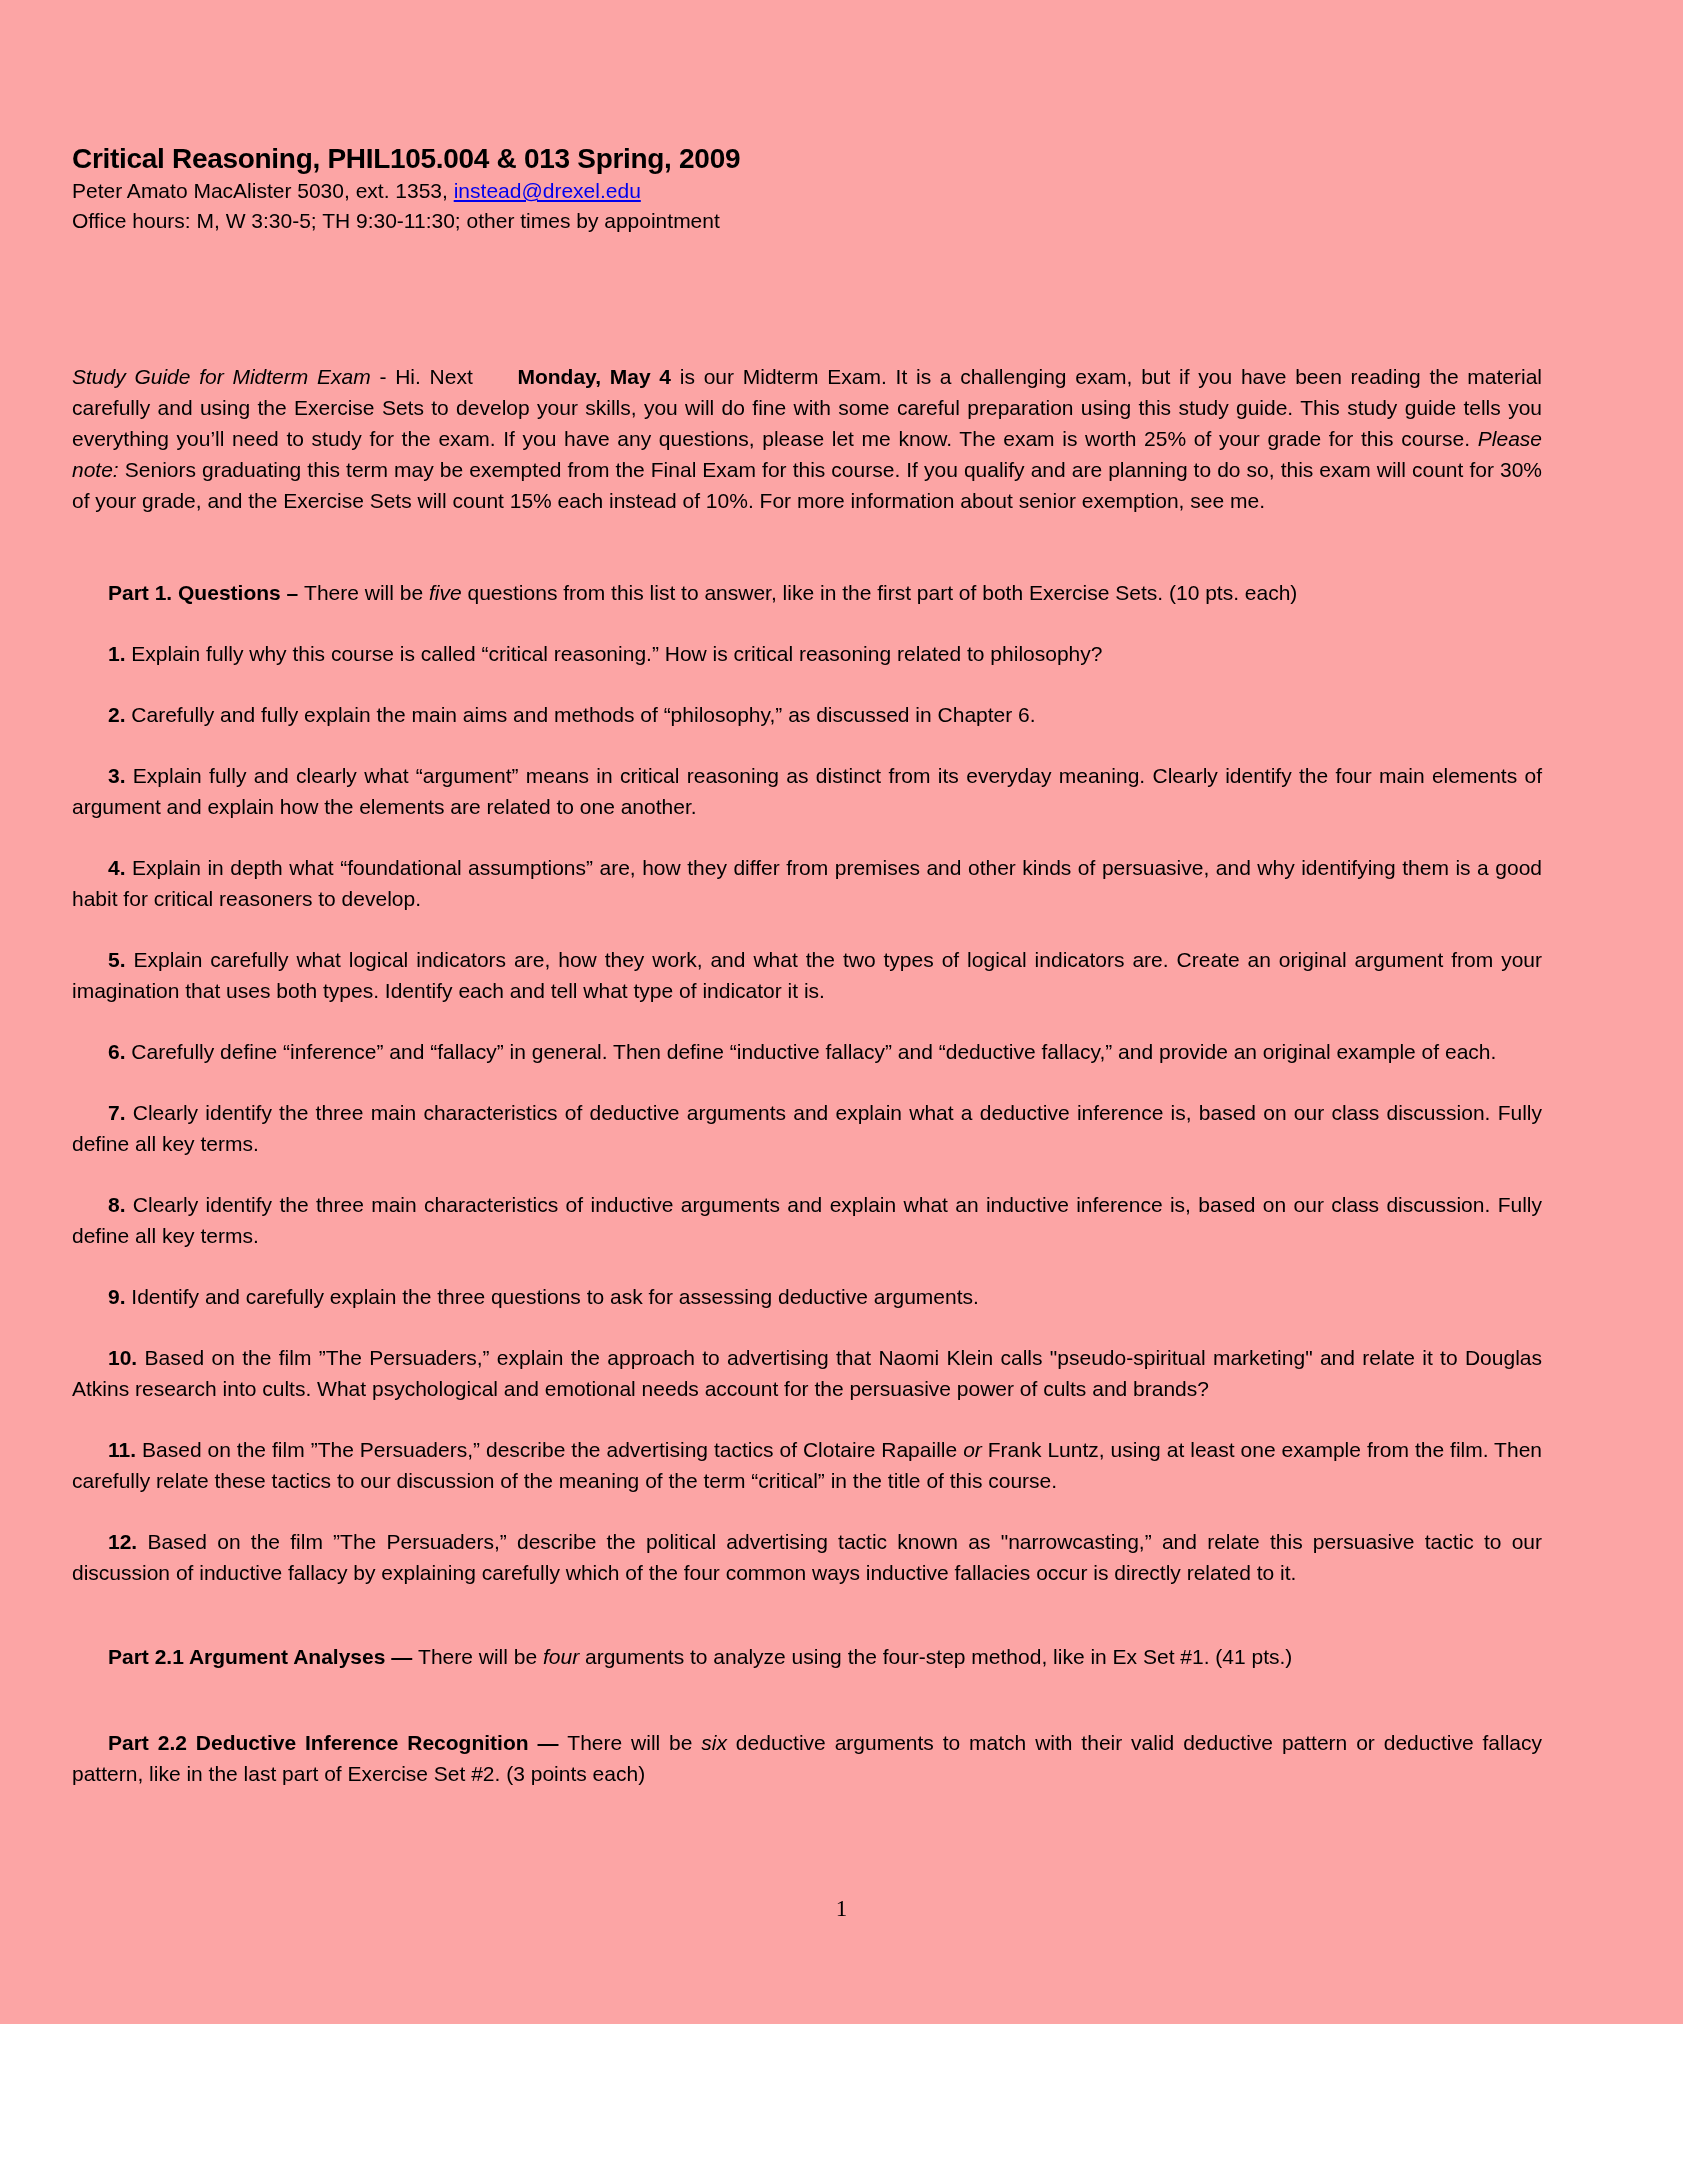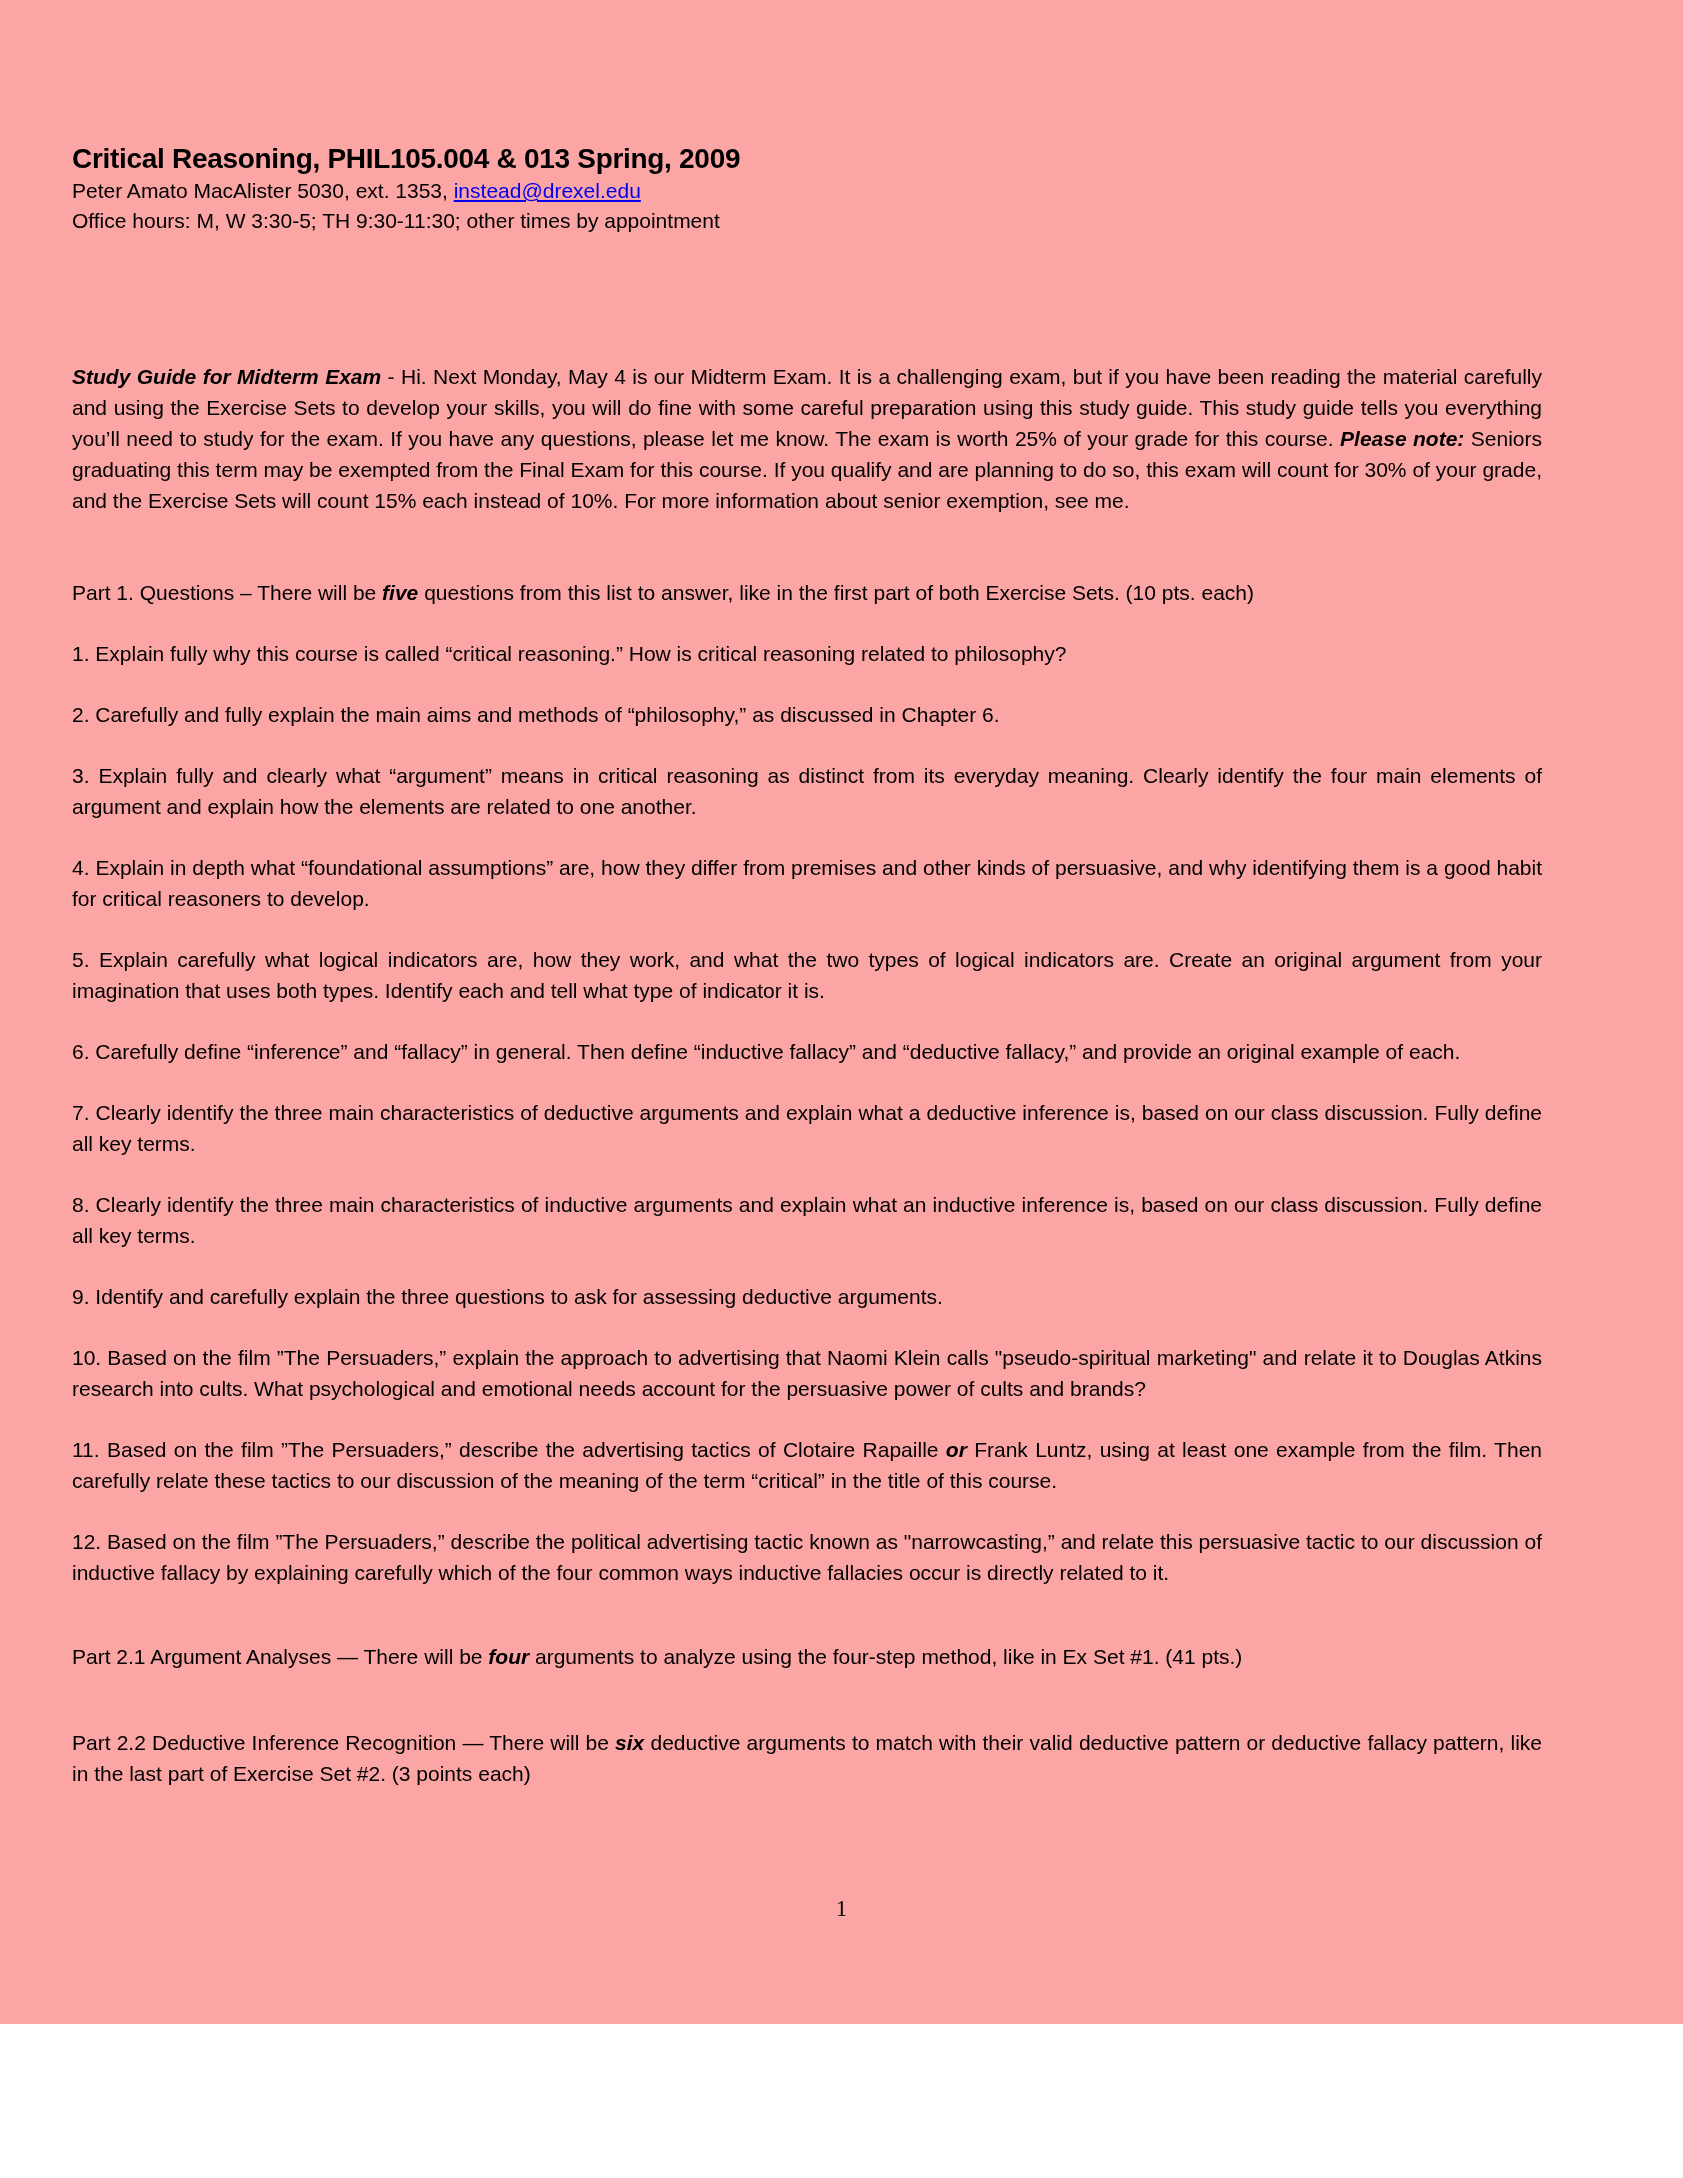--- a/index.html
+++ b/index.html
@@ -18,22 +18,22 @@
   h1.doc-title {
     margin:0;
     font-size:28px;
     line-height:34px;
     font-weight:bold;
     letter-spacing:-0.3px;
   }
   p.byline { margin:0; line-height:30px; }
   a.link { text-decoration:underline; cursor:pointer; }
   #blocks p.blk { margin:0; text-align:justify; }
-  .b  { font-weight:normal; }
-  .bi { font-weight:bold; font-style:italic; }
+  .b  { font-weight:bold;margin-left:36px; }
+  .bi { font-weight:normal; font-style:italic; }
   .intro  { margin-top:125px !important; }
   .part1  { margin-top:61px  !important; white-space:nowrap; text-align:right; }
   .question { margin-top:30px !important; }
   .part21 { margin-top:53px !important; white-space:nowrap; text-align:left !important; }
   .part22 { margin-top:55px !important; }
   .pagenum {
     position:absolute;
     left:0; right:0;
     bottom:102px;
     text-align:center;

